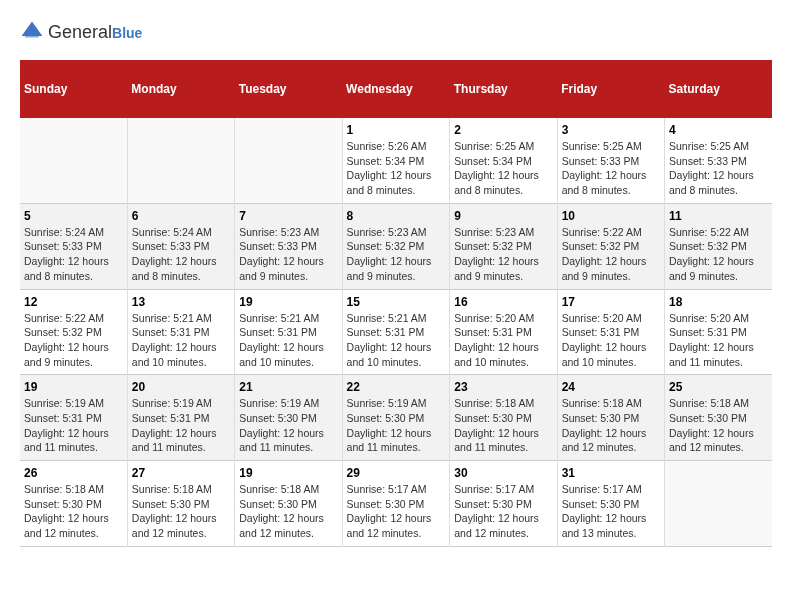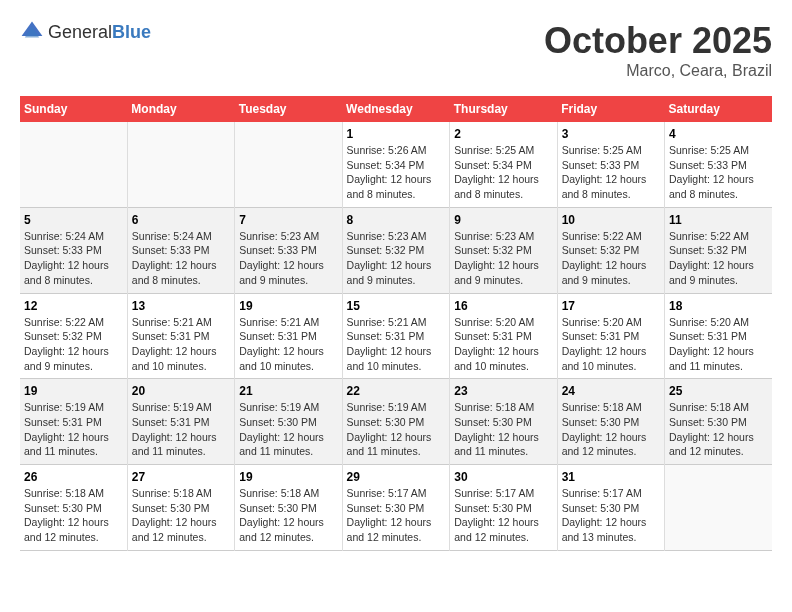--- a/index.html
+++ b/index.html
@@ -20,21 +20,21 @@
       display: flex;
       align-items: center;
       gap: 4px;
     }
     .logo-text-general {
       font-size: 18px;
       font-weight: normal;
       color: #333;
     }
     .logo-text-blue {
-      font-size: 18px;
+      font-size: 14px;
       font-weight: bold;
       color: #3a7abf;
     }
     .logo-icon {
       width: 24px;
       height: 24px;
     }
     .title-area {
       text-align: right;
     }
@@ -46,23 +46,23 @@
     .subtitle {
       font-size: 16px;
       color: #555;
     }
     table {
       width: 100%;
       border-collapse: collapse;
       font-size: 11px;
     }
     thead th {
-      background-color: #ef4444;
+      background-color: #b91c1c;
       color: #fff;
-      padding: 6px 4px;
+      padding: 22px 4px;
       text-align: left;
       font-size: 12px;
       font-weight: bold;
     }
     tbody tr {
       border-bottom: 1px solid #ccc;
     }
     tbody td {
       vertical-align: top;
       padding: 5px 4px;
@@ -100,24 +100,20 @@
 <div class="header-area">
   <div class="logo">
     <svg class="logo-icon" viewBox="0 0 30 30" xmlns="http://www.w3.org/2000/svg">
       <polygon points="15,2 28,20 2,20" fill="#4472c4"></polygon>
       <polygon points="15,8 24,22 6,22" fill="#3a7abf" opacity="0.6"></polygon>
     </svg>
     <div>
       <span class="logo-text-general">General</span><span class="logo-text-blue">Blue</span>
     </div>
   </div>
-  <div class="title-area">
-    <div class="main-title">October 2025</div>
-    <div class="subtitle">Marco, Ceara, Brazil</div>
-  </div>
 </div>
 
 <table>
   <thead>
     <tr>
     <th>Sunday</th>
         <th>Monday</th>
         <th>Tuesday</th>
         <th>Wednesday</th>
         <th>Thursday</th>

